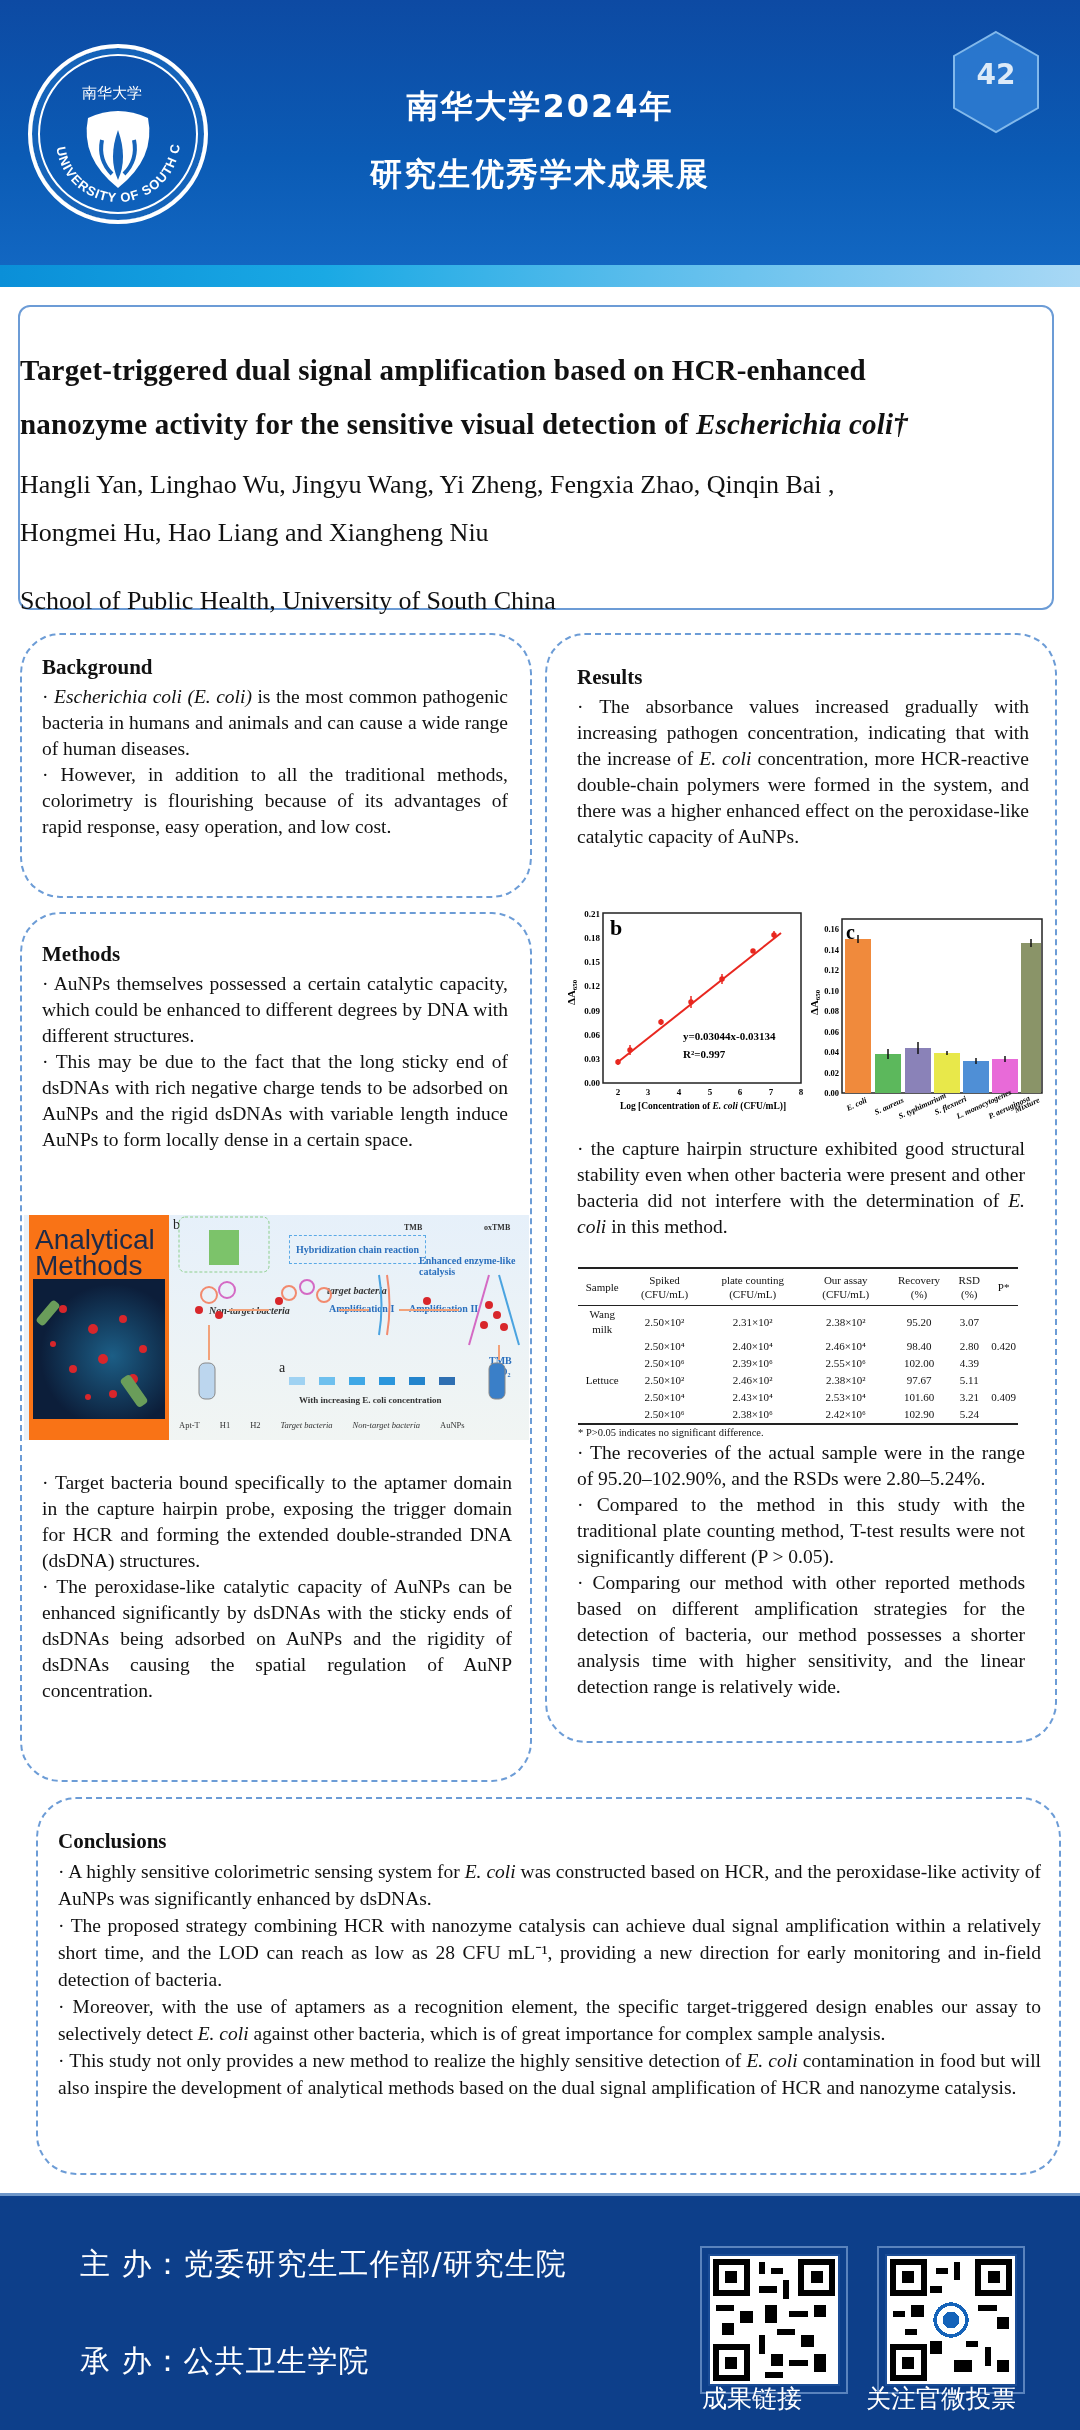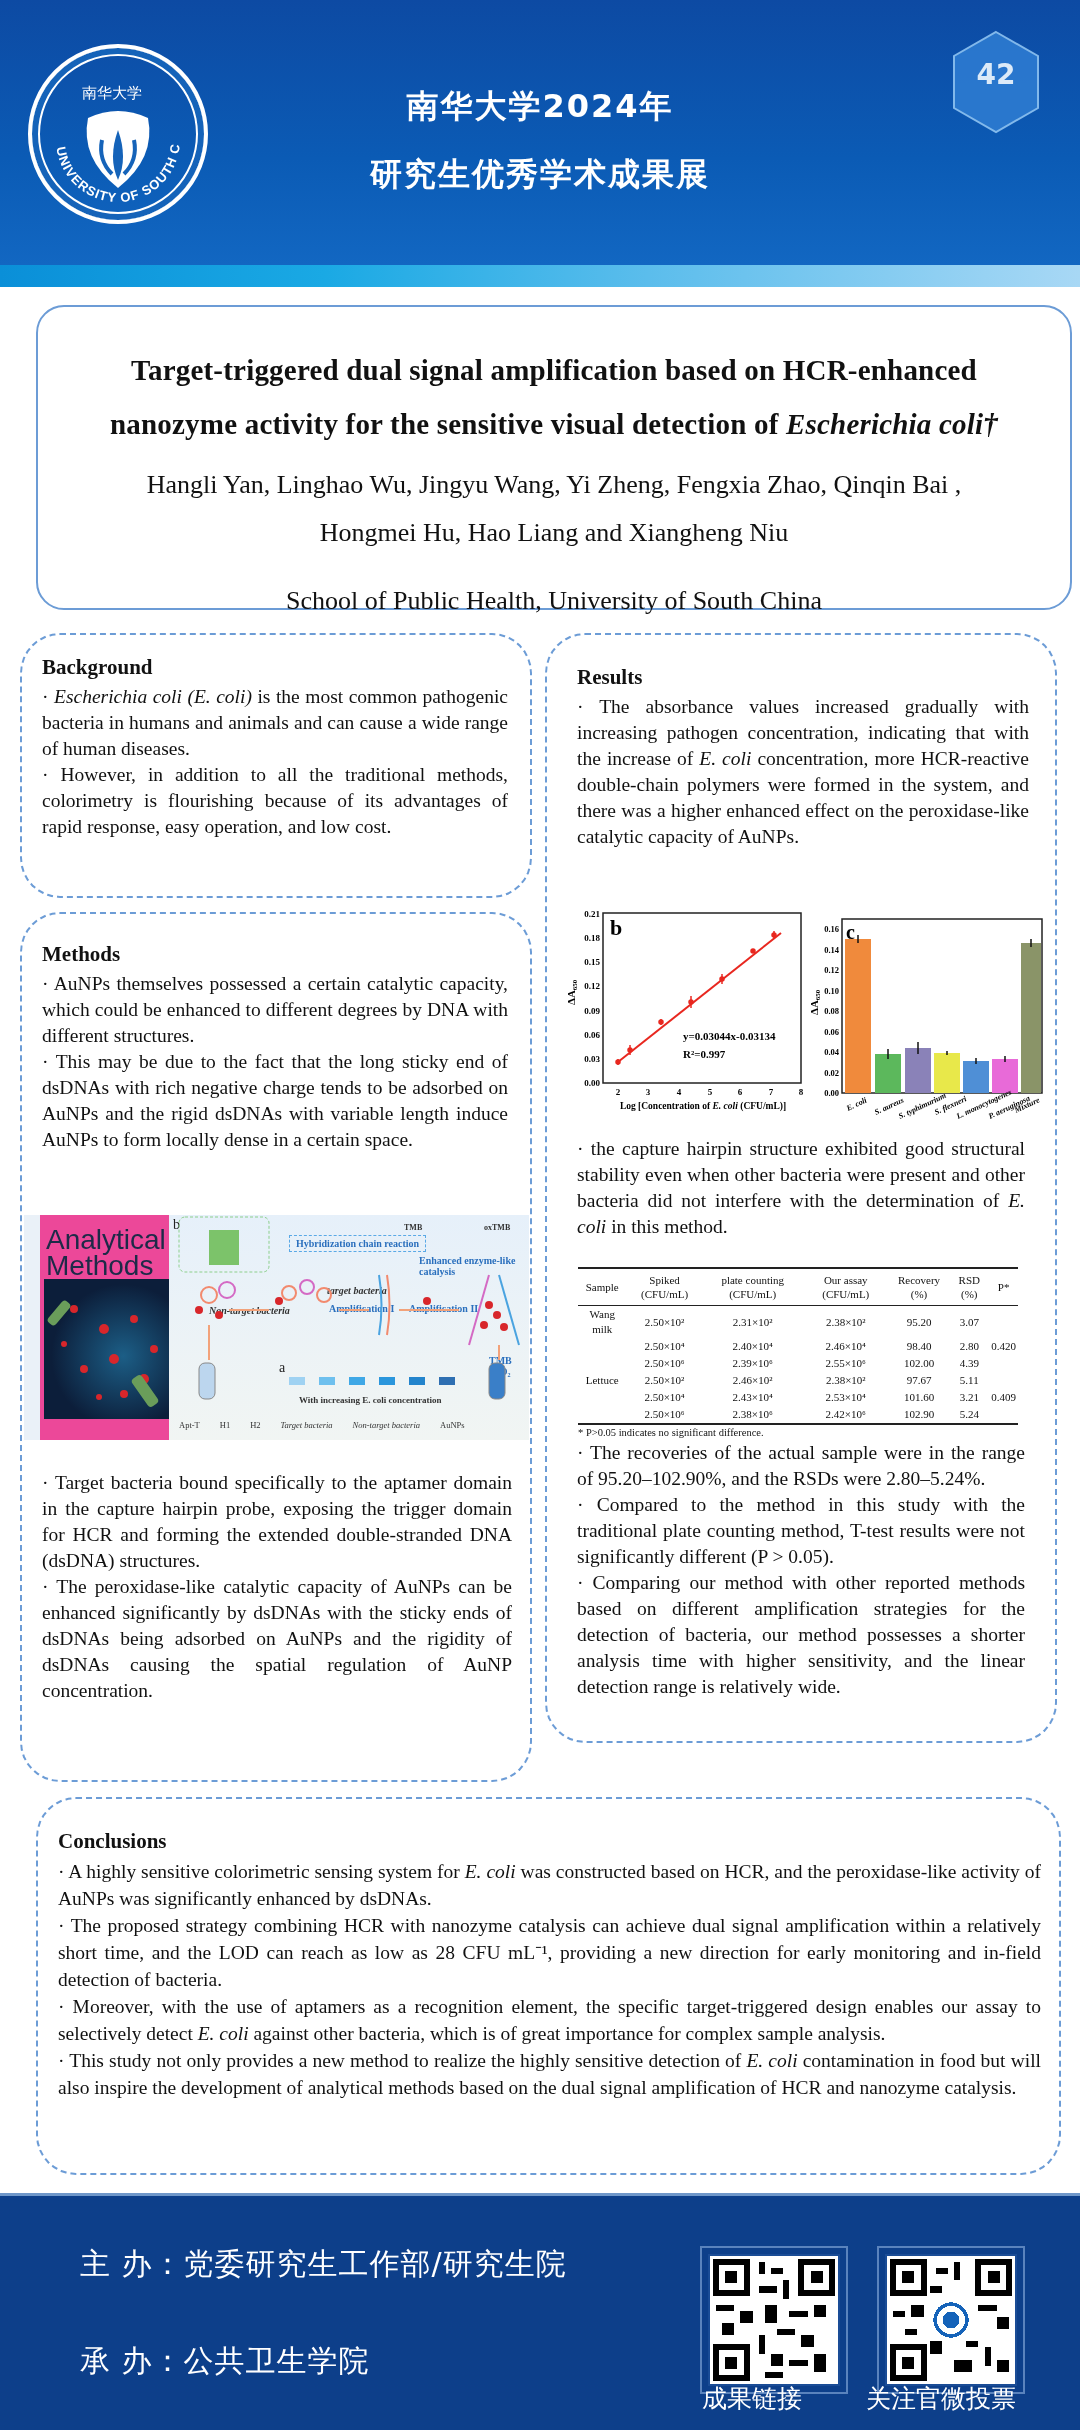--- a/index.html
+++ b/index.html
@@ -4,31 +4,31 @@
 <style>
 *{box-sizing:border-box;margin:0;padding:0}
 body{width:1080px;height:2430px;background:#fff;font-family:"Liberation Serif",serif;color:#111;position:relative;overflow:hidden}
 .header{position:absolute;left:0;top:0;width:1080px;height:265px;background:linear-gradient(180deg,#0d4aa3 0%,#0b5bb5 60%,#1267c2 100%)}
 .header-stripe{position:absolute;left:0;top:265px;width:1080px;height:22px;background:linear-gradient(90deg,#0a8fd8,#1aa9e4 30%,#5bbdec 60%,#a8d8f5 100%)}
 .logo{position:absolute;left:28px;top:44px;width:180px;height:180px;border-radius:50%;border:4px solid #fff;box-shadow:inset 0 0 0 6px #1563b9,inset 0 0 0 8px #fff}
 .logo svg{position:absolute;left:0;top:0}
 .title-cn{position:absolute;left:260px;top:72px;width:560px;text-align:center;color:#fff;font-family:"DejaVu Sans",sans-serif;font-weight:bold;font-size:32px;line-height:68px;letter-spacing:2px}
 .badge{position:absolute;left:950px;top:30px;width:92px;height:104px}
 .badge span{position:absolute;left:0;top:28px;width:92px;text-align:center;color:#dceaf8;font-family:"DejaVu Sans",sans-serif;font-weight:bold;font-size:28px}
-.title-box{position:absolute;left:36px;top:305px;width:1036px;height:305px;border:2px solid #6c9cd6;border-radius:28px;text-align:center}
+.title-box{position:absolute;left:18px;top:305px;width:1036px;height:305px;border:2px solid #6c9cd6;border-radius:12px;}
 .paper-title{font-weight:bold;font-size:29px;line-height:54px;margin-top:36px;letter-spacing:0.2px}
 .paper-title i{font-style:italic}
 .authors{font-size:26px;line-height:44px;margin-top:12px}
 .affil{font-size:26px;line-height:44px;margin-top:24px}
 .box{position:absolute;border:2px dashed #6c9cd6;border-radius:40px}
 .sec-title{font-weight:bold;font-size:21px;margin-bottom:4px}
 .txt{font-size:19.5px;line-height:26px;text-align:justify}
 .txt i{font-style:italic}
 .fig{position:absolute;left:24px;top:1215px;width:505px;height:225px;background:#eaf1f8}
-.cover{position:absolute;left:16px;top:0;width:140px;height:225px;background:#ec4899}
+.cover{position:absolute;left:5px;top:0;width:140px;height:225px;background:#f97316}
 .cover .am{position:absolute;left:6px;top:12px;font-family:"Liberation Sans",sans-serif;font-size:28px;line-height:26px;color:#1d2a48}
 .cover .dark{position:absolute;left:4px;top:64px;width:132px;height:140px;background:radial-gradient(circle at 60% 55%,#1c5e86 0%,#0c1e3a 65%)}
 .scheme{position:absolute;left:145px;top:0;width:360px;height:225px;background:linear-gradient(180deg,#e6f0fa,#f1f5f3)}
 .scheme .lab{position:absolute;font-family:"Liberation Serif",serif;font-weight:bold;color:#2a6fbd;font-size:10px}
 .chart{position:absolute;background:#fff}
 .table{position:absolute;left:578px;top:1267px;width:440px;font-size:11px;font-family:"Liberation Serif",serif}
 .table table{width:100%;border-collapse:collapse;text-align:center}
 .table thead th{font-weight:normal;padding:4px 2px;line-height:14px;border-top:2px solid #222;border-bottom:1.5px solid #222}
 .table td{padding:1px 2px;line-height:15px}
 .table tbody tr:last-child td{border-bottom:2px solid #222}
@@ -113,21 +113,21 @@
             <circle cx="110" cy="70" r="4"></circle>
             <circle cx="55" cy="118" r="3"></circle>
         </g>
         <rect x="95" y="95" width="12" height="34" rx="4" fill="#6a9d5a" transform="rotate(-35 101 112)"></rect>
         <rect x="10" y="20" width="10" height="28" rx="4" fill="#6a9d5a" transform="rotate(40 15 34)"></rect>
       </svg>
     </div>
   </div>
   <div class="scheme">
     <span class="lab" style="left:4px;top:2px;color:#222;font-size:14px;font-weight:normal">b</span>
-    <span class="lab" style="left:120px;top:20px;border:1px dashed #5aa9e6;padding:2px 6px">Hybridization chain reaction</span>
+    <span class="lab" style="left:120px;top:20px;border:1px dashed #5aa9e6;padding:8px 6px">Hybridization chain reaction</span>
     <span class="lab" style="left:250px;top:40px">Enhanced enzyme-like catalysis</span>
     <span class="lab" style="left:235px;top:8px;color:#333;font-size:8px">TMB</span>
     <span class="lab" style="left:315px;top:8px;color:#333;font-size:8px">oxTMB</span>
     <span class="lab" style="left:158px;top:70px;color:#333;font-style:italic">target bacteria</span>
     <span class="lab" style="left:40px;top:90px;color:#333;font-style:italic">Non-target bacteria</span>
     <span class="lab" style="left:160px;top:88px">Amplification I</span>
     <span class="lab" style="left:240px;top:88px">Amplification II</span>
     <span class="lab" style="left:320px;top:140px">TMB H₂O₂</span>
     <span class="lab" style="left:110px;top:145px;color:#222;font-size:14px;font-weight:normal">a</span>
     <svg width="360" height="225" style="position:absolute;left:0;top:0">

